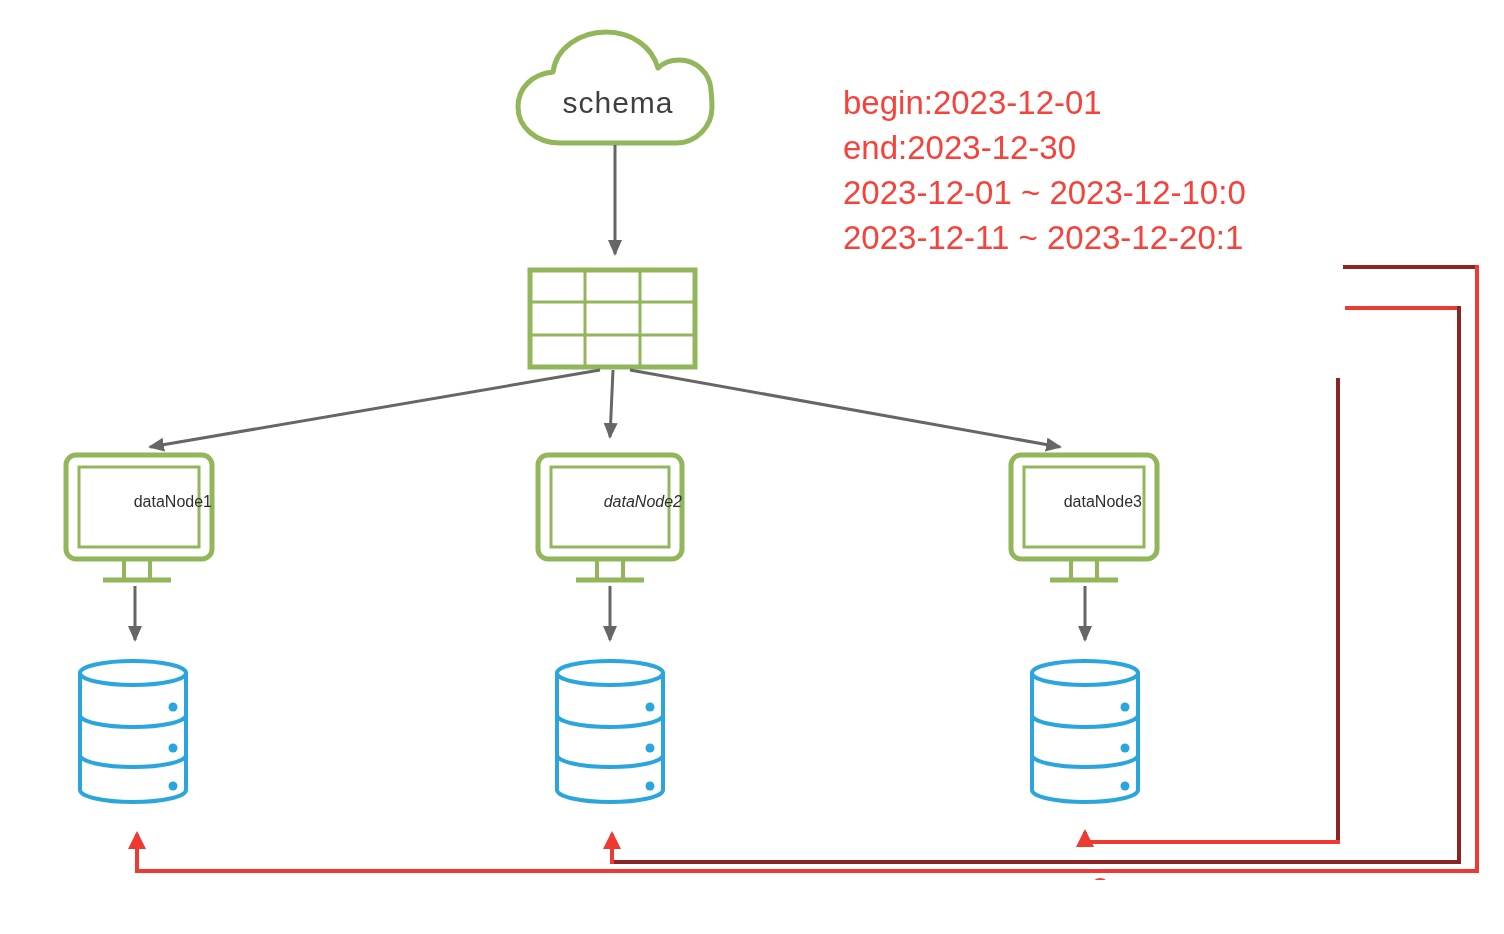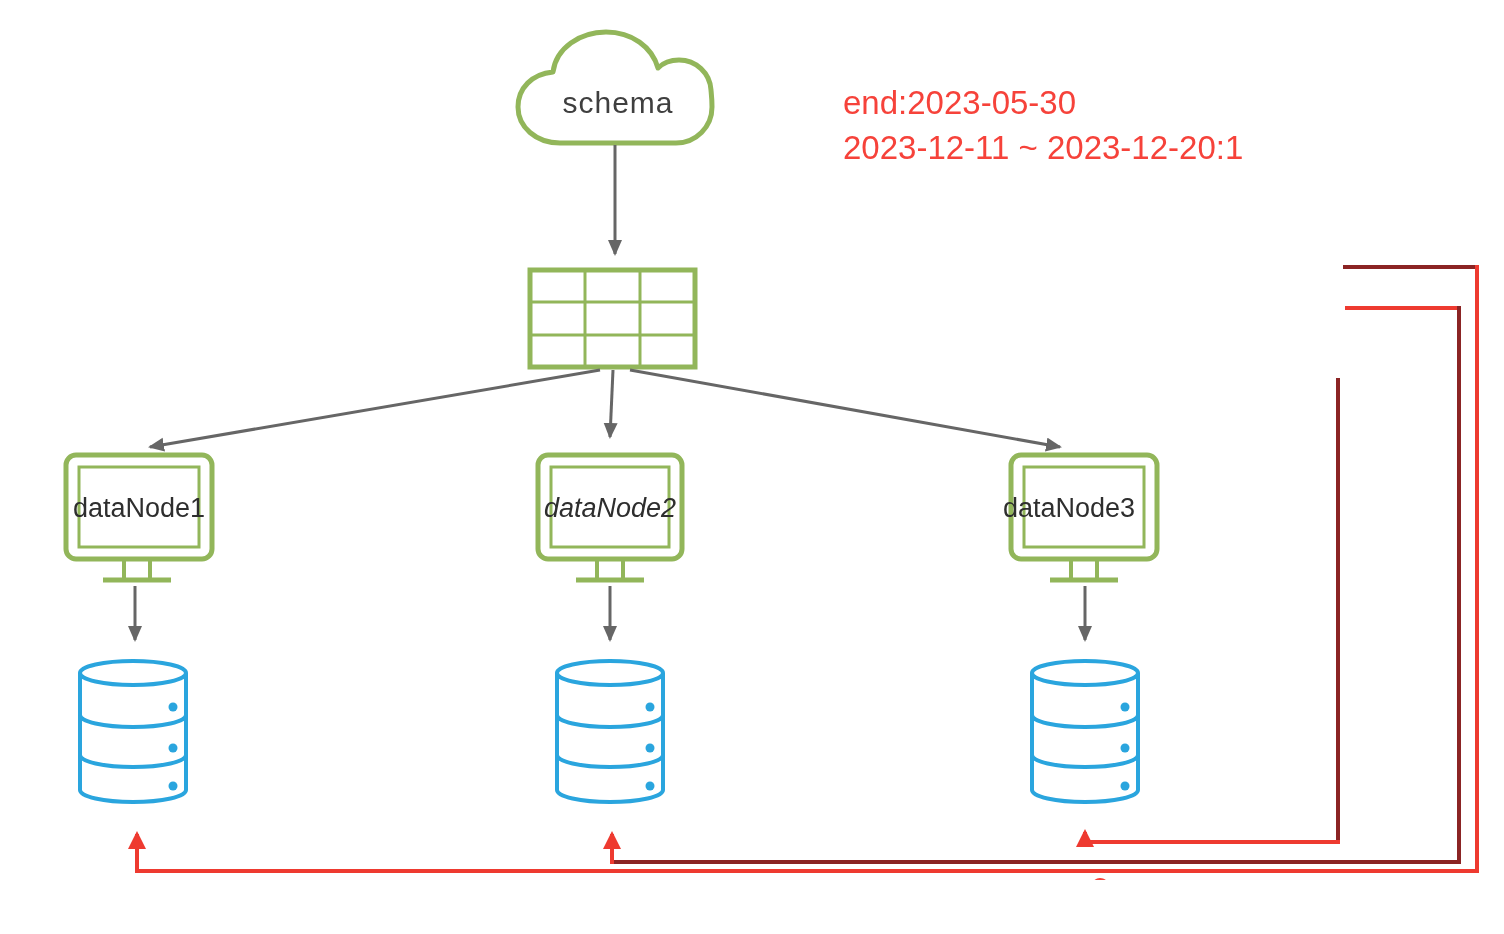--- a/index.html
+++ b/index.html
@@ -10,21 +10,21 @@
     overflow:hidden;
     font-family:"Liberation Sans", sans-serif;
   }
   .stage svg{position:absolute;left:0;top:0;}
   .txt{position:absolute;white-space:pre;}
   .cloud-label{
     left:548px;top:86px;width:140px;
     text-align:center;font-size:30px;color:#3f3f3f;letter-spacing:1px;
   }
   .node-label{
-    top:493px;font-size:27px;color:#2e2e2e;text-align:center;letter-spacing:0px;
+    top:493px;font-size:16px;color:#2e2e2e;text-align:right;letter-spacing:0px;
   }
   .node-label.n1{left:66px;width:146px;}
   .node-label.n2{left:538px;width:144px;font-style:italic;}
   .node-label.n3{left:996px;width:146px;}
   .annotation{
     position:absolute;left:843px;top:80px;
     font-size:33px;line-height:45px;color:#f6423a;
   }
   .annotation div{height:45px;}
   .plabel{
@@ -146,21 +146,23 @@
     </g>
   </svg>
 
   <div class="txt cloud-label">schema</div>
 
   <div class="txt node-label n1">dataNode1</div>
   <div class="txt node-label n2">dataNode2</div>
   <div class="txt node-label n3">dataNode3</div>
 
   <div class="annotation">
-    <div>end:2023-05-30</div>
+    <div>begin:2023-12-01</div>
+    <div>end:2023-12-30</div>
+    <div>2023-12-01 ~ 2023-12-10:0</div>
     <div>2023-12-11 ~ 2023-12-20:1</div>
   </div>
 
   <div class="txt plabel p0">0</div>
   <div class="txt plabel p1">1</div>
   <div class="txt plabel p2">2</div>
 
 </div>
 
 </body></html>

